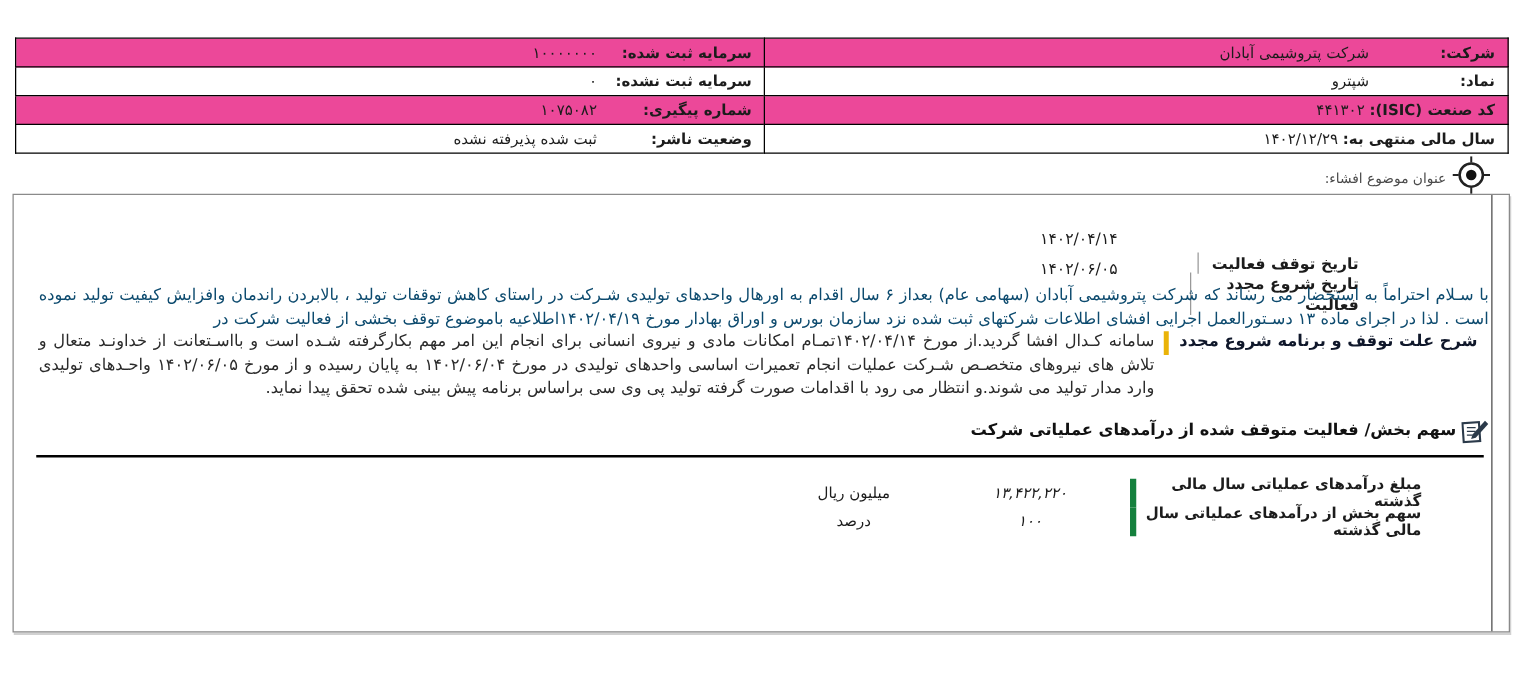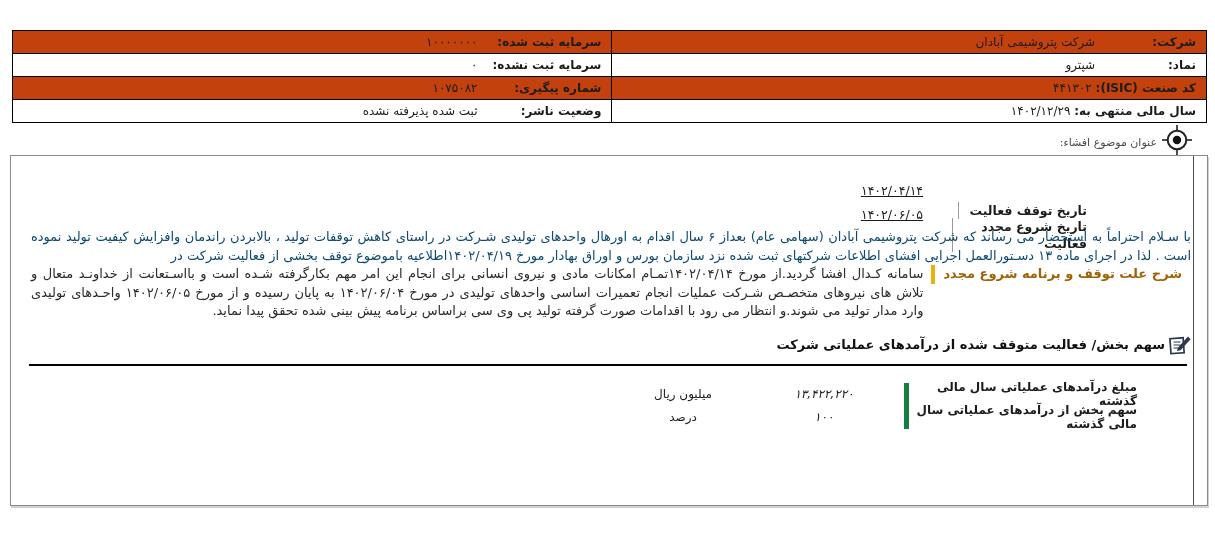--- a/index.html
+++ b/index.html
@@ -12,21 +12,21 @@
 
   
   .company-table {
     position:absolute; top:30px; left:12px; width:1195px;
     border-collapse:collapse; direction:rtl;
   }
   .company-table td {
     border:1px solid #000; height:23px; padding:1px 10px 1px 4px;
     font-size:12px; vertical-align:middle; white-space:nowrap;
   }
-  .company-table tr.alt td { background:#c2410c; }
+  .company-table tr.alt td { background:#ec4899; }
   .company-table td.col-right { width:49.8%; }
   .cell-label { font-weight:bold; display:inline-block; }
   .col-right .cell-label { min-width:97px; }
   .col-left  .cell-label { min-width:120px; }
   .cell-value { display:inline-block; }
 
   
   .title-row {
     position:absolute; top:129px; right:58px; height:26px;
     display:flex; direction:rtl; align-items:center; gap:7px;
@@ -40,28 +40,28 @@
     position:absolute; top:155px; left:10px; width:1198px; height:351px;
     border:1px solid #8a8a8a; background:#fff;
     box-shadow:1px 2px 0 rgba(0,0,0,.18);
   }
   .inner-right-line { position:absolute; top:0; bottom:0; right:13px; width:1px; background:#4a4a4a; }
 
   .fields { padding-top:22px; direction:rtl; }
   .field-row { display:flex; direction:rtl; align-items:center; height:24px; padding-left:0; padding-right:120px; font-size:12.5px; }
   .field-label-wrap { width:135px; text-align:right;margin-top:41px; }
   .field-label { font-weight:bold; border-left:1px solid #999; padding-left:10px; display:inline-block; line-height:17px; }
-  .field-value { width:120px; text-align:center; direction:ltr;text-decoration:underline; }
+  .field-value { width:120px; text-align:left; direction:ltr; }
 
   .para-intro {
     margin:2px 16px 0 20px; font-size:13px; line-height:18.5px;
     text-align:justify; direction:rtl; color:#0c4a6e;
   }
   .desc-row { display:flex; direction:rtl; margin:0 25px 0 20px; font-size:13px; line-height:18.5px; align-items:flex-start; color:#2a2a2a; }
-  .desc-label { font-weight:bold; white-space:nowrap; border-left:4px solid #eab308; padding-left:8px; line-height:18.5px; color:#a16207; }
+  .desc-label { font-weight:bold; white-space:nowrap; border-left:4px solid #eab308; padding-left:8px; line-height:18.5px; color:#0f172a; }
   .desc-text { flex:1; padding-right:8px; text-align:justify; direction:rtl; }
 
   .section-header {
     display:flex; direction:rtl; align-items:center; gap:4px;
     margin:14px 16px 0 0; font-size:13px; font-weight:bold; color:#111;
   }
   .pencil-icon { width:22px; height:20px; flex:0 0 auto; }
   .section-hr { margin:9px 20px 0 18px; border:none; border-top:2px solid #000; height:0; }
 
   .share-rows { margin-top:17px; }

